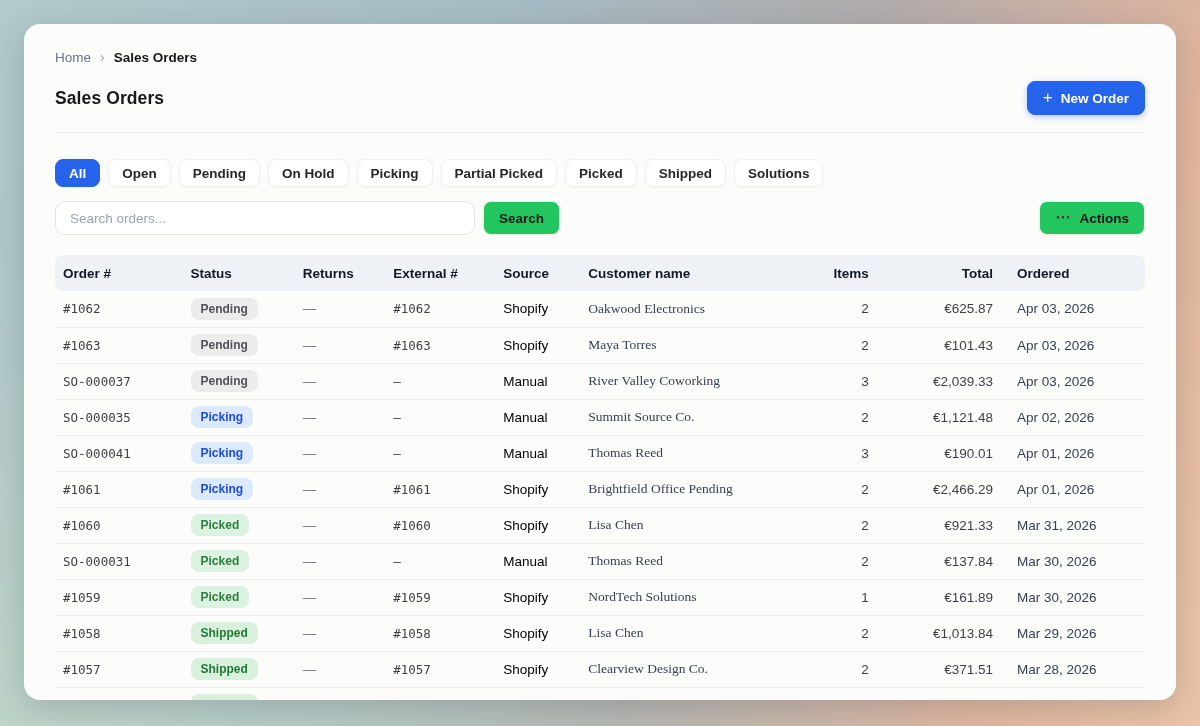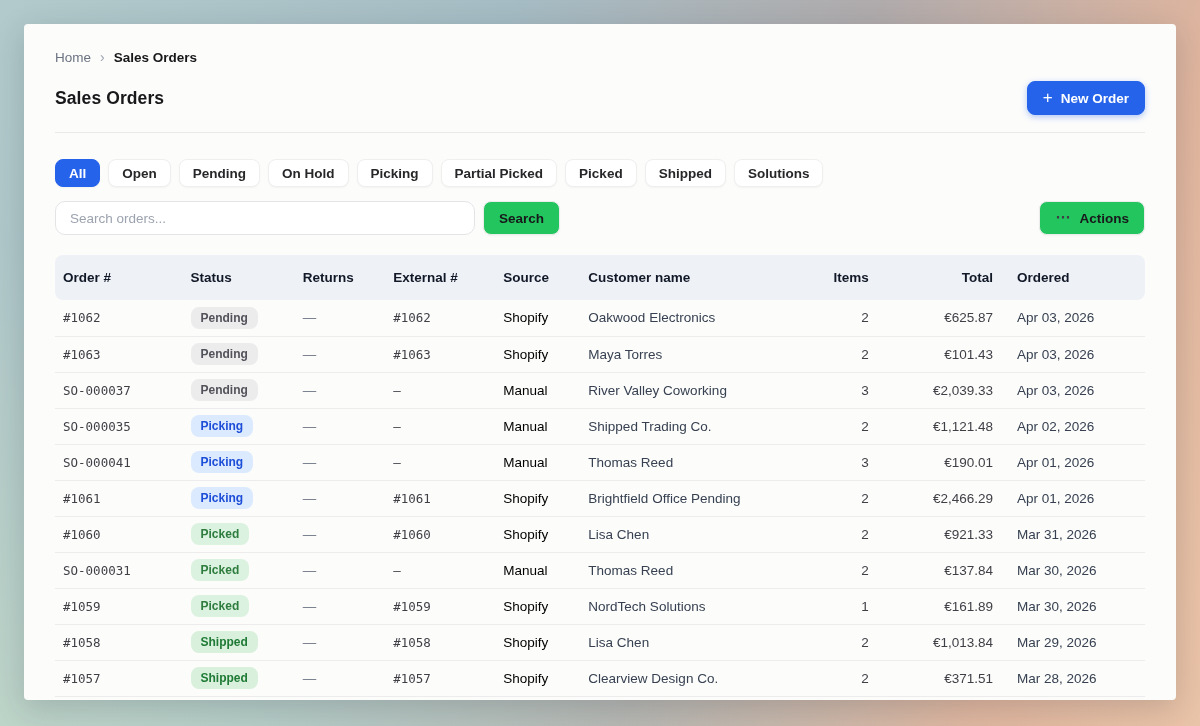--- a/index.html
+++ b/index.html
@@ -6,21 +6,21 @@
   html, body { width: 1200px; height: 726px; overflow: hidden; }
   body {
     font-family: "Liberation Sans", sans-serif;
     background:
       linear-gradient(25deg, rgba(201,224,201,0.60) 0%, rgba(201,224,201,0) 38%),
       linear-gradient(110deg, #b2cacb 0%, #a5bcc4 35%, #b0abac 60%, #e0b59e 84%, #eac4a8 100%);
     color: #18181b;
   }
   .card {
     position: absolute; left: 24px; top: 24px; width: 1152px; height: 676px;
-    background: #fcfcfb; border-radius: 4px; overflow: hidden;
+    background: #fcfcfb; border-radius: 16px; overflow: hidden;
     box-shadow: 0 8px 30px rgba(30,40,50,0.18);
     padding: 26px 31px 0 31px;
   }
   
   .breadcrumb { display: flex; align-items: center; gap: 9px; font-size: 13.5px; }
   .crumb-home { color: #6b7280; cursor: pointer; }
   .crumb-sep { color: #9ca3af; font-size: 14px; line-height: 1; transform: translateY(-1px); }
   .crumb-current { color: #18181b; font-weight: 700; }
   
   .title-row { display: flex; align-items: center; justify-content: space-between; margin-top: 16px; }
@@ -46,32 +46,32 @@
          background: #fff; padding: 4px 14px; font-size: 13.5px; color: #18181b; outline: none;
          font-family: "Liberation Sans", sans-serif; }
   .search-input::placeholder { color: #9ca3af; }
   .search-btn { margin-left: 8px; }
   .actions-btn { margin-left: auto; }
   .actions-btn .dots { font-size: 15px; letter-spacing: 1px; line-height: 1; transform: translateY(-2px); color: #3f3f46; }
   
   .table-wrap { margin-top: 20px; }
   table { width: 100%; border-collapse: collapse; table-layout: fixed; }
   thead th { background: #eef1f6; font-size: 13.5px; font-weight: 700; color: #111827;
-             height: 45px; padding: 0 8px; text-align: left; white-space: nowrap; }
+             height: 36px; padding: 0 8px; text-align: left; white-space: nowrap; }
   thead th:first-child { border-radius: 8px 0 0 8px; }
   thead th:last-child { border-radius: 0 8px 8px 0; }
   thead th.right { text-align: right; }
   thead th.col-ordered { padding-left: 16px; }
   tbody td { height: 36px; padding: 0 8px; font-size: 13.5px; color: #3f3f46;
              border-bottom: 1px solid #ececec; white-space: nowrap; overflow: hidden; }
   tbody tr:last-child td { border-bottom: none; }
   td.right { text-align: right; }
   td.mono { font-family: "DejaVu Sans Mono", monospace; font-size: 12.5px; color: #3f3f46; }
   td.col-source { color: #000000; margin-left: 30px; }
-  td.col-customer { color: #374151; }
+  td.col-customer { color: #374151; font-family: Liberation Serif, serif; }
   td.col-returns { color: #6b7280; }
   td.col-ordered { padding-left: 16px; color: #374151; }
   .badge { display: inline-block; font-size: 12px; font-weight: 600; padding: 4px 10px;
            border-radius: 8px; line-height: 1.2; }
   .badge.pending { background: #ececec; color: #52525b; }
   .badge.picking { background: #dbeafe; color: #1d4ed8; }
   .badge.picked  { background: #dcf2e0; color: #2e7d3e; }
   .badge.shipped { background: #d9f0dc; color: #1f7a35; }
 </style>
 </head>
@@ -177,21 +177,21 @@
             <td class="right col-items">3</td>
             <td class="right col-total">€2,039.33</td>
             <td class="col-ordered">Apr 03, 2026</td>
           </tr>
           <tr>
             <td class="col-order mono">SO-000035</td>
             <td class="col-status"><span class="badge picking">Picking</span></td>
             <td class="col-returns">—</td>
             <td class="col-external mono">–</td>
             <td class="col-source">Manual</td>
-            <td class="col-customer">Shipped Trading Co.</td>
+            <td class="col-customer">Summit Source Co.</td>
             <td class="right col-items">2</td>
             <td class="right col-total">€1,121.48</td>
             <td class="col-ordered">Apr 02, 2026</td>
           </tr>
           <tr>
             <td class="col-order mono">SO-000041</td>
             <td class="col-status"><span class="badge picking">Picking</span></td>
             <td class="col-returns">—</td>
             <td class="col-external mono">–</td>
             <td class="col-source">Manual</td>

